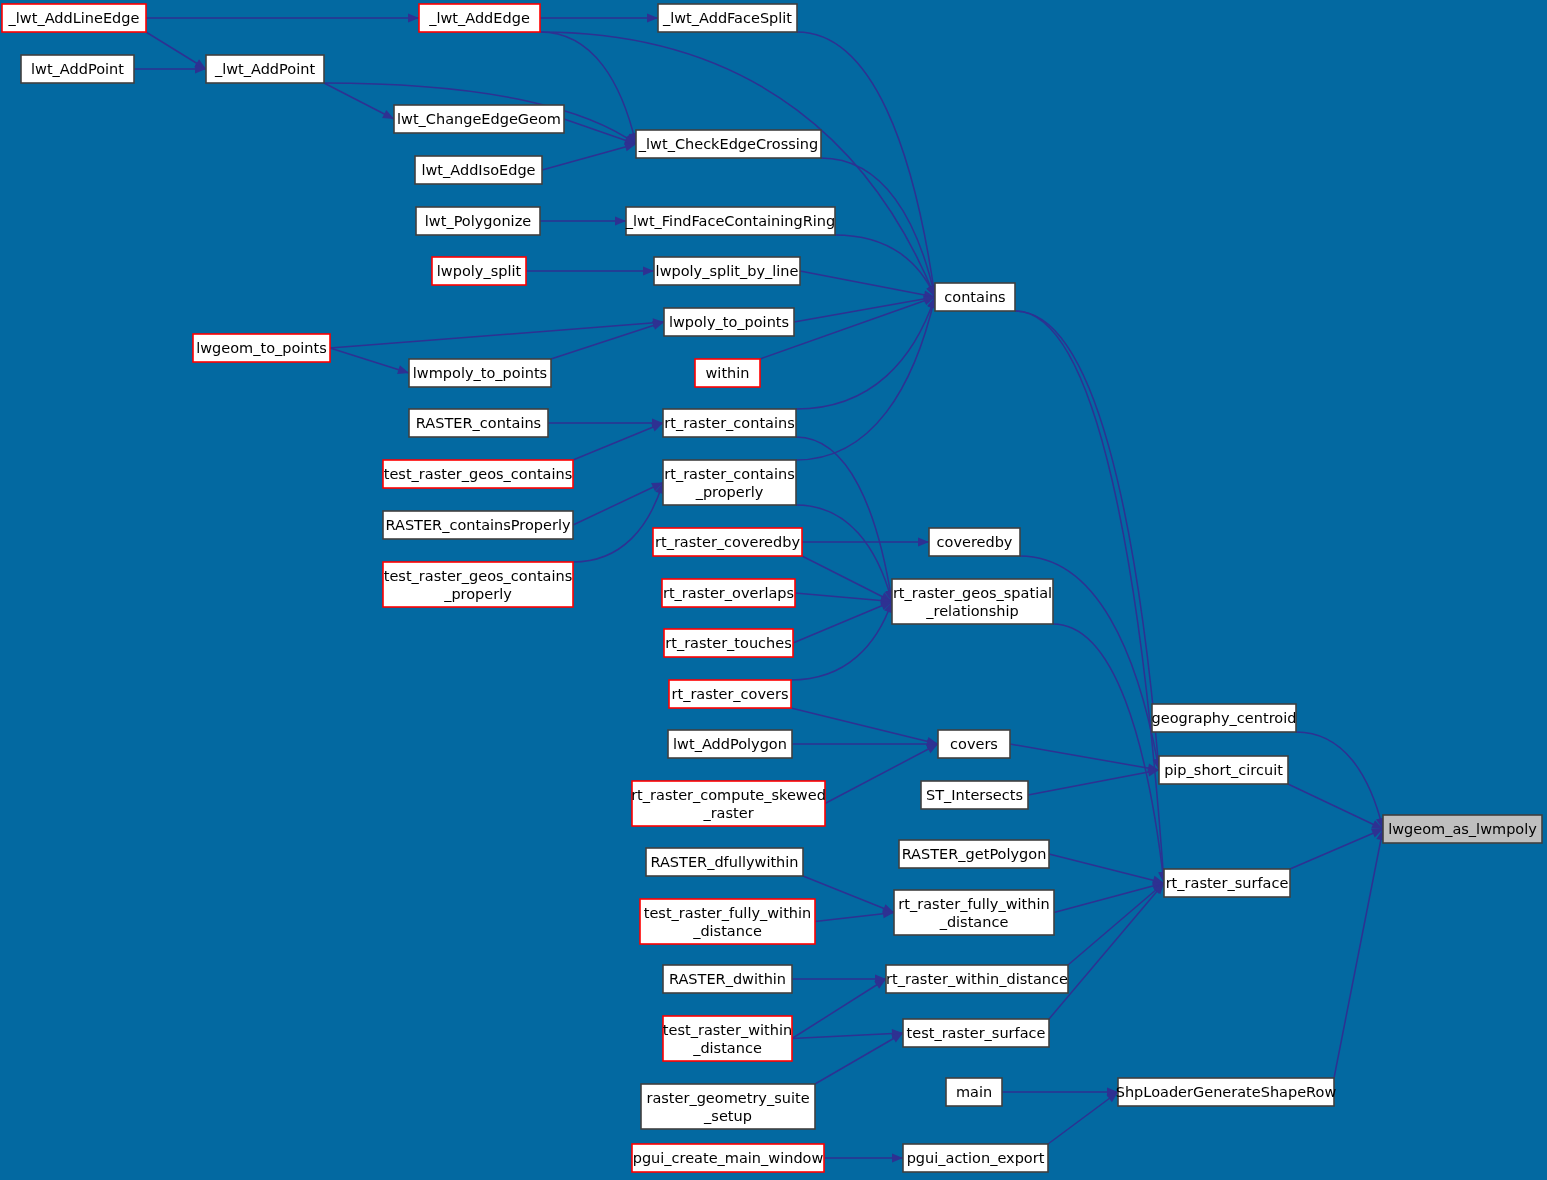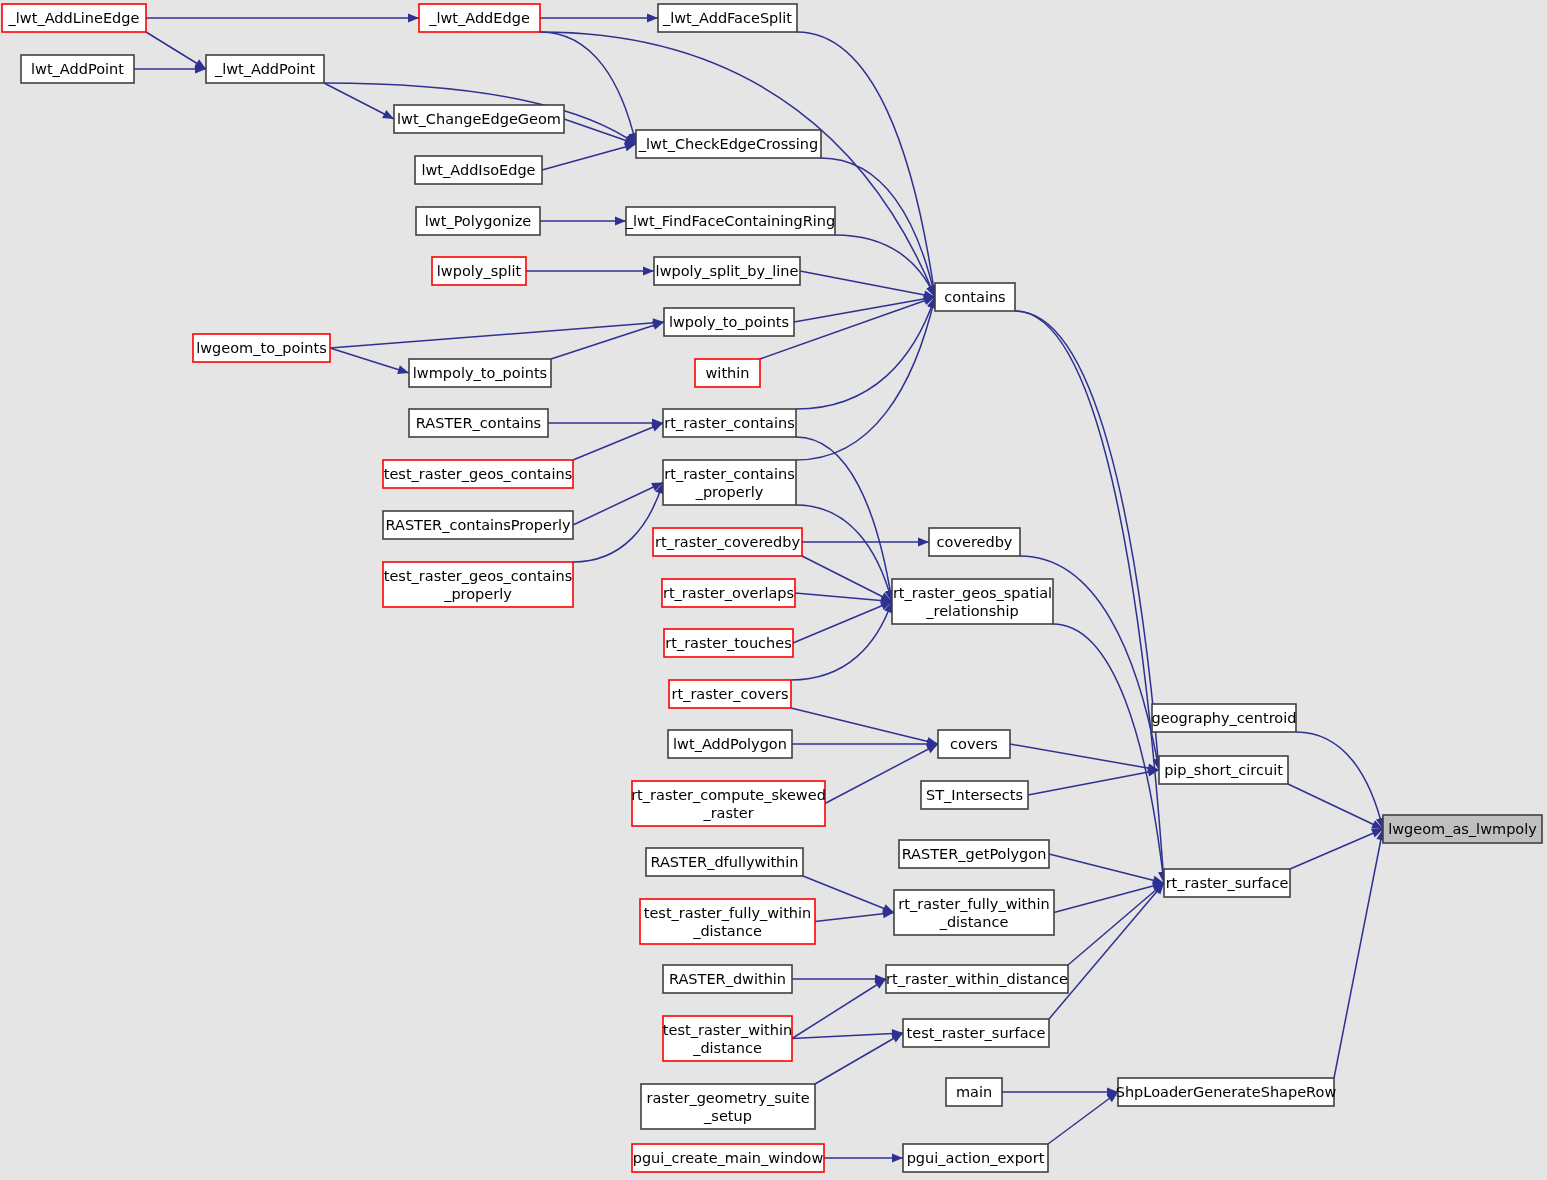--- a/index.html
+++ b/index.html
@@ -1,17 +1,17 @@
 <!DOCTYPE html>
 <html><head>
 <meta charset="utf-8">
 <style>
   html,body{margin:0;padding:0;background:#ffffff;}
   body{font-family:"DejaVu Sans","Liberation Sans",sans-serif;}
-  #canvas{position:relative;width:1547px;height:1180px;background:#e5e5e5;overflow:hidden;}
+  #canvas{position:relative;width:1547px;height:1180px;background:#0369a1;overflow:hidden;}
   svg.graph{position:absolute;left:0;top:0;width:1547px;height:1180px;}
   .nodebox{fill:#ffffff;stroke:#404040;stroke-width:1.6;}
   .nodebox.red{stroke:#ff0000;stroke-width:1.6;}
   .nodebox.hl{fill:#bfbfbf;stroke:#404040;stroke-width:1.6;}
   .nodelabel{font-family:"DejaVu Sans","Liberation Sans",sans-serif;font-size:14.5px;fill:#000000;text-anchor:middle;dominant-baseline:middle;}
   .edge{fill:none;stroke:#2e3192;stroke-width:1.5;}
   .arrowfill{fill:#2e3192;stroke:none;}
 </style>
 </head>
 <body>

